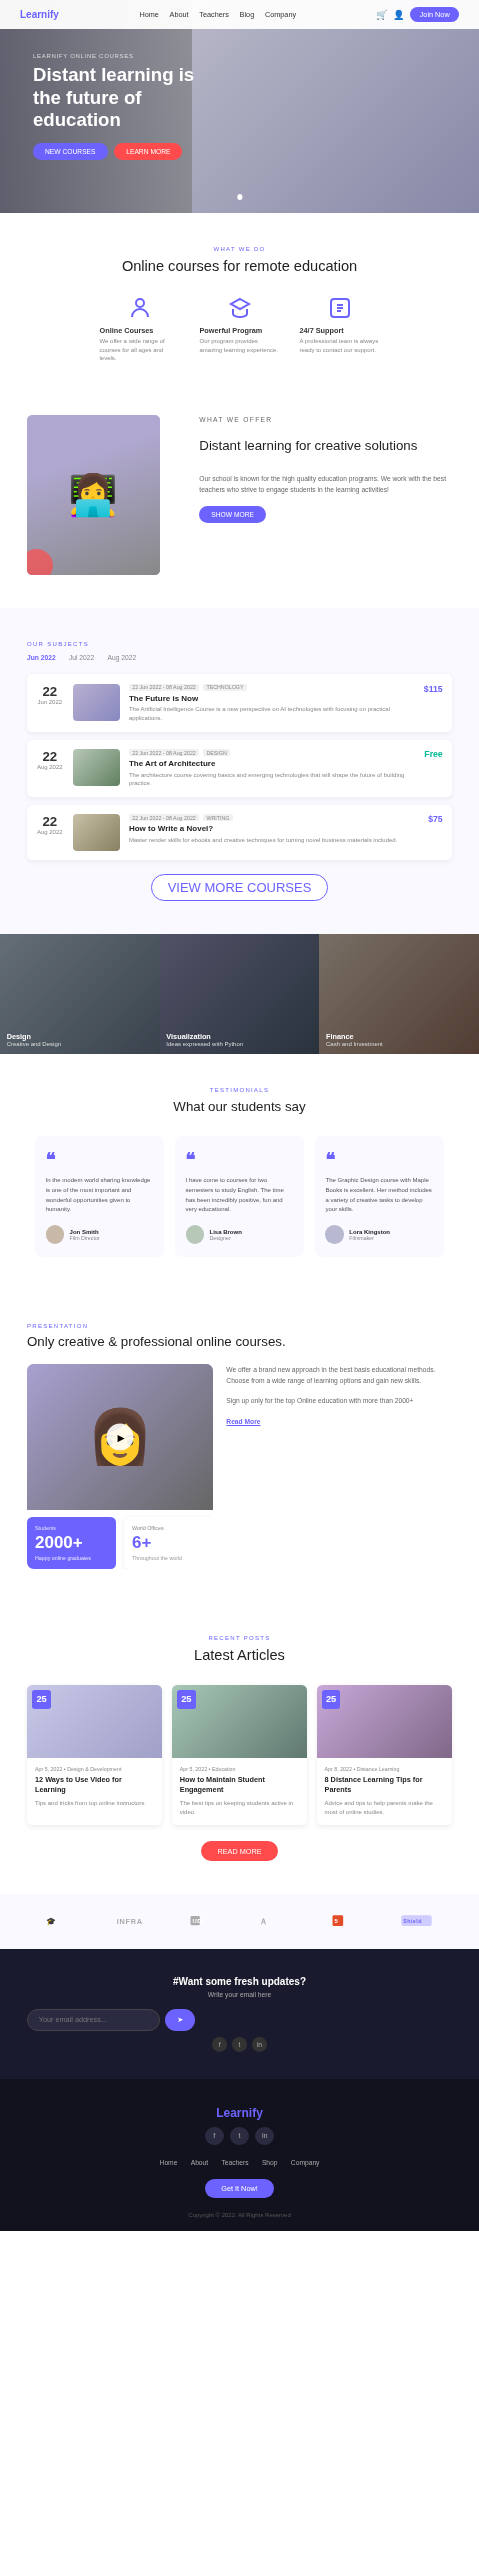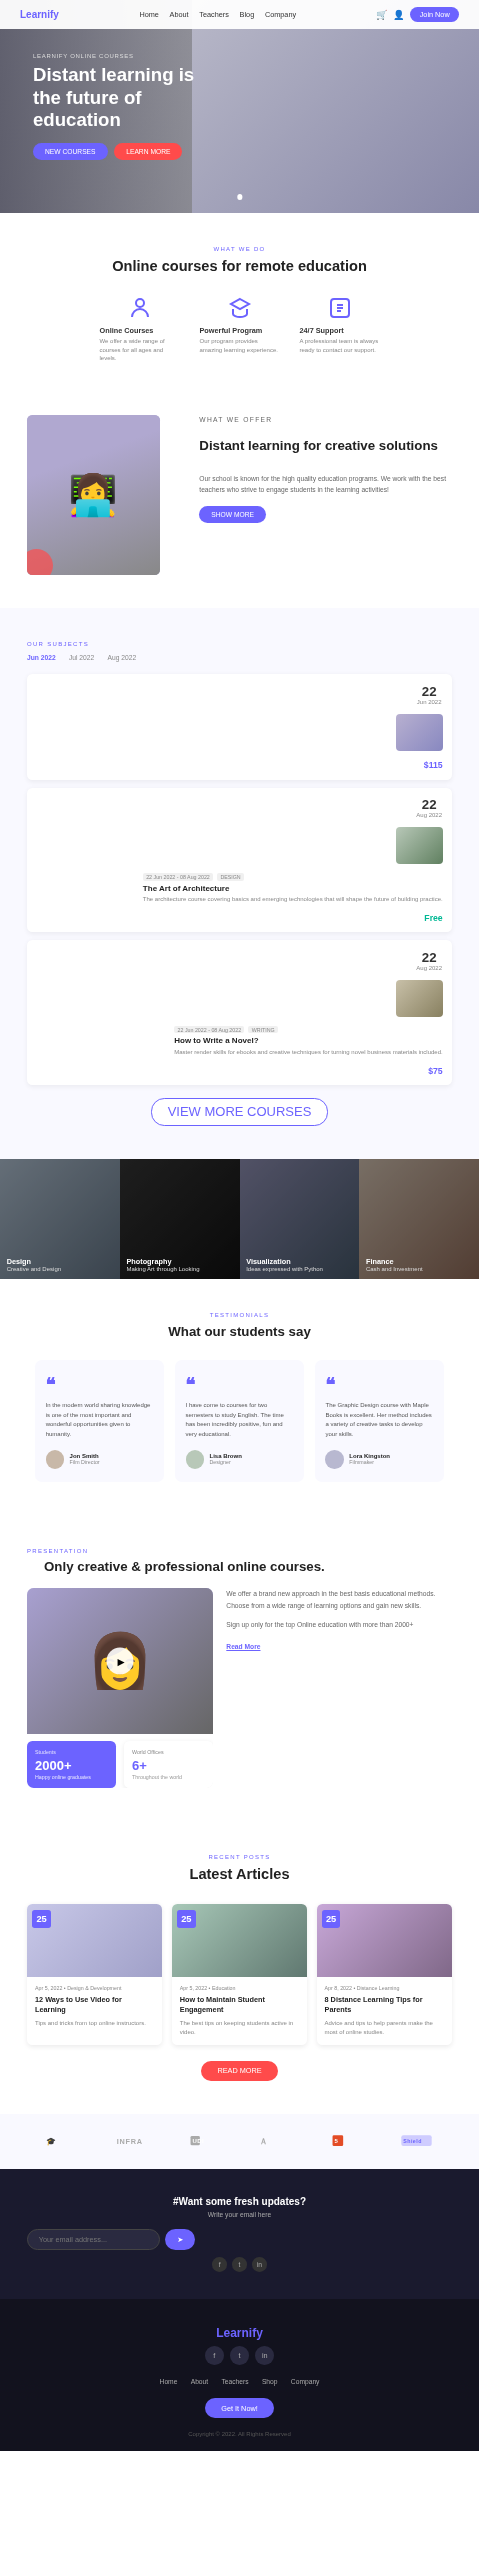--- a/index.html
+++ b/index.html
@@ -39,21 +39,21 @@
     .hero-label { font-size: 6px; color: #ddd; letter-spacing: 0.7px; margin-bottom: 5.3px; text-transform: uppercase; }
     .hero-title { font-size: 18.6px; font-weight: 800; color: #fff; line-height: 1.2; margin-bottom: 12px; }
     .hero-buttons { display: flex; gap: 6.7px; }
     .btn-primary { background: #6c63ff; color: #fff; border: none; border-radius: 13.3px; padding: 4.7px 12px; font-size: 6.7px; cursor: pointer; }
     .btn-secondary { background: #ff4b4b; color: #fff; border: none; border-radius: 13.3px; padding: 4.7px 12px; font-size: 6.7px; cursor: pointer; }
     .hero-dot { position: absolute; bottom: 13.3px; left: 50%; transform: translateX(-50%); width: 5.3px; height: 5.3px; background: #fff; border-radius: 50%; }
 
     
     .what-we-do { padding: 33px 27px; text-align: center; }
     .section-label { font-size: 6px; color: #6c63ff; letter-spacing: 1.3px; text-transform: uppercase; margin-bottom: 5.3px; }
-    .section-title { font-size: 14.6px; font-weight: 700; color: #222; margin-bottom: 20px; line-height: 1.3; }
+    .section-title { font-size: 14.6px; font-weight: 400; color: #222; margin-bottom: 20px; line-height: 1.3; }
     .features-grid { display: flex; justify-content: center; gap: 20px; flex-wrap: wrap; }
     .feature-item { width: 80px; text-align: left; }
     .feature-icon { width: 24px; height: 24px; margin: 0 auto 5.3px; color: #6c63ff; }
     .feature-icon svg { width: 100%; height: 100%; }
     .feature-title { font-size: 7.3px; font-weight: 700; color: #333; margin-bottom: 2.7px; }
     .feature-desc { font-size: 6px; color: #888; line-height: 1.4; }
 
     
     .about-section { display: flex; gap: 0; align-items: stretch; background: #fff; padding: 0 0 33px; }
     .about-image { width: 186px; flex-shrink: 0; position: relative; }
@@ -64,21 +64,21 @@
     .btn-show-more { background: #6c63ff; color: #fff; border: none; border-radius: 13.3px; padding: 4.7px 12px; font-size: 6.7px; cursor: pointer; }
 
     
     .courses-section { background: #f9f9ff; padding: 33px 27px; }
     .courses-header { margin-bottom: 6.7px; }
     .courses-header .section-label { text-align: left; }
     .courses-dates { display: flex; gap: 13.3px; font-size: 6.7px; color: #888; margin-bottom: 13.3px; }
     .courses-dates span { cursor: pointer; }
     .courses-dates span.active { color: #6c63ff; font-weight: 700; }
 
-    .course-item { display: flex; align-items: flex-end; gap: 9.3px; background: #fff; border-radius: 5.3px; padding: 9.3px; margin-bottom: 8px; box-shadow: 0 1.3px 5.3px rgba(0,0,0,0.06); flex-direction: column; }
+    .course-item { display: flex; align-items: flex-start; gap: 9.3px; background: #fff; border-radius: 5.3px; padding: 9.3px; margin-bottom: 8px; box-shadow: 0 1.3px 5.3px rgba(0,0,0,0.06); }
     .course-date { text-align: center; min-width: 27px; }
     .course-date .day { font-size: 13.3px; font-weight: 800; color: #333; }
     .course-date .month { font-size: 6px; color: #888; }
     .course-thumb { width: 47px; height: 37px; border-radius: 4px; flex-shrink: 0; overflow: hidden; }
     .course-info { flex: 1; }
     .course-tags { display: flex; gap: 4px; margin-bottom: 2.7px; }
     .course-tag { font-size: 5.3px; color: #888; background: #f0f0f0; border-radius: 2px; padding: 0.7px 3.3px; }
     .course-name { font-size: 8px; font-weight: 700; color: #222; margin-bottom: 2.7px; }
     .course-desc { font-size: 6px; color: #888; line-height: 1.4; }
     .course-price { font-size: 8.7px; font-weight: 700; color: #6c63ff; white-space: nowrap; }
@@ -109,21 +109,21 @@
     .testimonial-quote { font-size: 18.6px; color: #6c63ff; font-weight: 900; margin-bottom: 5.3px; }
     .testimonial-text { font-size: 6px; color: #555; line-height: 1.6; margin-bottom: 10.7px; }
     .testimonial-author { display: flex; align-items: center; gap: 5.3px; }
     .author-avatar { width: 18.6px; height: 18.6px; border-radius: 50%; background: #c8c0e8; flex-shrink: 0; }
     .author-name { font-size: 6px; font-weight: 700; color: #222; }
     .author-role { font-size: 5.3px; color: #888; }
 
     
     .presentation { padding: 33px 27px; background: #fff; }
     .presentation .section-label { text-align: left; margin-bottom: 4px; }
-    .presentation-title { font-size: 13.3px; font-weight: 700; color: #222; margin-bottom: 13.3px; line-height: 1.3; margin-left: 17px; }
+    .presentation-title { font-size: 13.3px; font-weight: 400; color: #222; margin-bottom: 13.3px; line-height: 1.3; }
     .presentation-content { display: flex; gap: 13.3px; align-items: flex-start; }
     .pres-image { width: 186px; flex-shrink: 0; position: relative; border-radius: 6.7px; overflow: hidden; }
     .pres-img-bg {
       width: 100%; height: 146px;
       background: linear-gradient(135deg, #d0c8f0 0%, #9088c8 100%);
       position: relative;
     }
     .pres-img-person {
       position: absolute; inset: 0;
       background: linear-gradient(135deg, #a8a0d0 0%, #666 100%);
@@ -131,21 +131,21 @@
     .pres-play {
       position: absolute; top: 50%; left: 50%; transform: translate(-50%,-50%);
       width: 27px; height: 27px; background: rgba(255,255,255,0.9); border-radius: 50%;
       display: flex; align-items: center; justify-content: center;
     }
     .pres-stats {
       display: flex; gap: 8px; margin-top: 6.7px;
     }
     .stat-card { flex: 1; background: #6c63ff; border-radius: 5.3px; padding: 8px; color: #fff; }
     .stat-card.light { background: #fff; color: #333; box-shadow: 0 1.3px 5.3px rgba(0,0,0,0.08); }
-    .stat-number { font-size: 13px; font-weight: 800; }
+    .stat-number { font-size: 17px; font-weight: 800; }
     .stat-label { font-size: 5.3px; opacity: 0.85; margin-top: 1.3px; }
     .pres-text { flex: 1; }
     .pres-text p { font-size: 6.7px; color: #666; line-height: 1.7; margin-bottom: 8px; }
     .btn-read-more { background: none; color: #6c63ff; border: none; font-size: 6.7px; font-weight: 700; cursor: pointer; text-decoration: underline; }
 
     
     .latest-articles { padding: 33px 27px; background: #fff; }
     .latest-articles .section-label { text-align: center; }
     .latest-articles .section-title { text-align: center; margin-bottom: 20px; }
     .articles-grid { display: flex; gap: 9.3px; }
@@ -283,20 +283,28 @@
     <span>Jul 2022</span>
     <span>Aug 2022</span>
   </div>
 
   <div class="course-item">
     <div class="course-date">
       <div class="day">22</div>
       <div class="month">Jun 2022</div>
     </div>
     <div class="course-thumb" style="background: linear-gradient(135deg, #b8b0d0, #8888c0);"></div>
+    <div class="course-info">
+      <div class="course-tags">
+        <span class="course-tag">22 Jun 2022 - 08 Aug 2022</span>
+        <span class="course-tag">TECHNOLOGY</span>
+      </div>
+      <div class="course-name">The Future is Now</div>
+      <div class="course-desc">The Artificial Intelligence Course is a new perspective on AI technologies with focusing on practical applications.</div>
+    </div>
     <div class="course-price">$115</div>
   </div>
 
   <div class="course-item">
     <div class="course-date">
       <div class="day">22</div>
       <div class="month">Aug 2022</div>
     </div>
     <div class="course-thumb" style="background: linear-gradient(135deg, #b8c8b8, #608060);"></div>
     <div class="course-info">
@@ -331,27 +339,20 @@
     <button class="btn-more-courses">VIEW MORE COURSES</button>
   </div>
 </section>
 
 <div class="subjects-gallery">
   <div class="subject-item">
     <div class="subject-img design"></div>
     <div class="subject-overlay">
       <div class="subject-title">Design</div>
       <div class="subject-count">Creative and Design</div>
-    </div>
-  </div>
-  <div class="subject-item">
-    <div class="subject-img photography"></div>
-    <div class="subject-overlay">
-      <div class="subject-title">Photography</div>
-      <div class="subject-count">Making Art through Looking</div>
     </div>
   </div>
   <div class="subject-item">
     <div class="subject-img visualization"></div>
     <div class="subject-overlay">
       <div class="subject-title">Visualization</div>
       <div class="subject-count">Ideas expressed with Python</div>
     </div>
   </div>
   <div class="subject-item">

